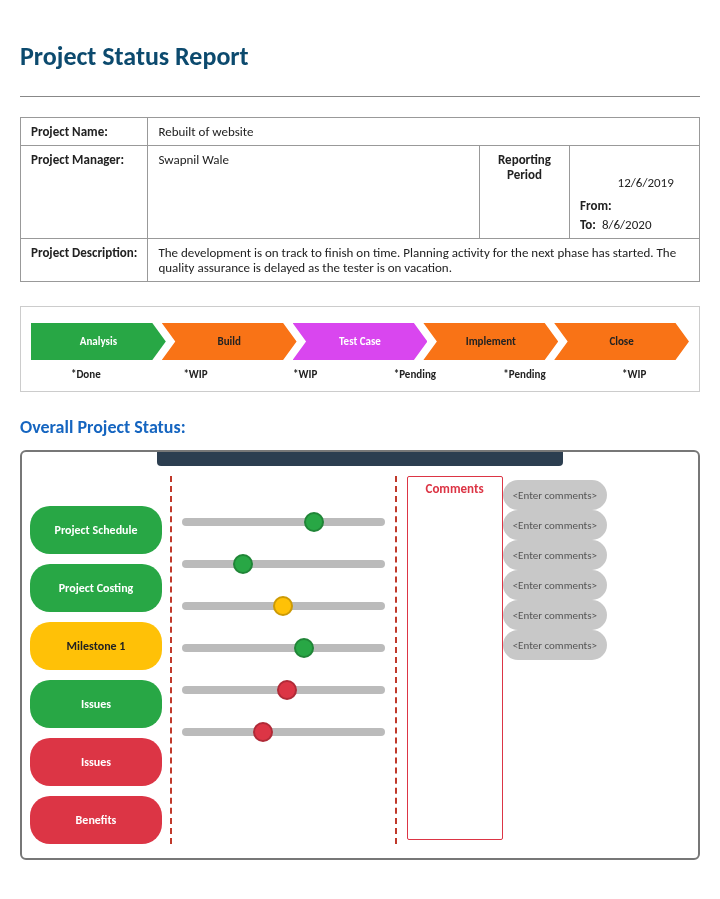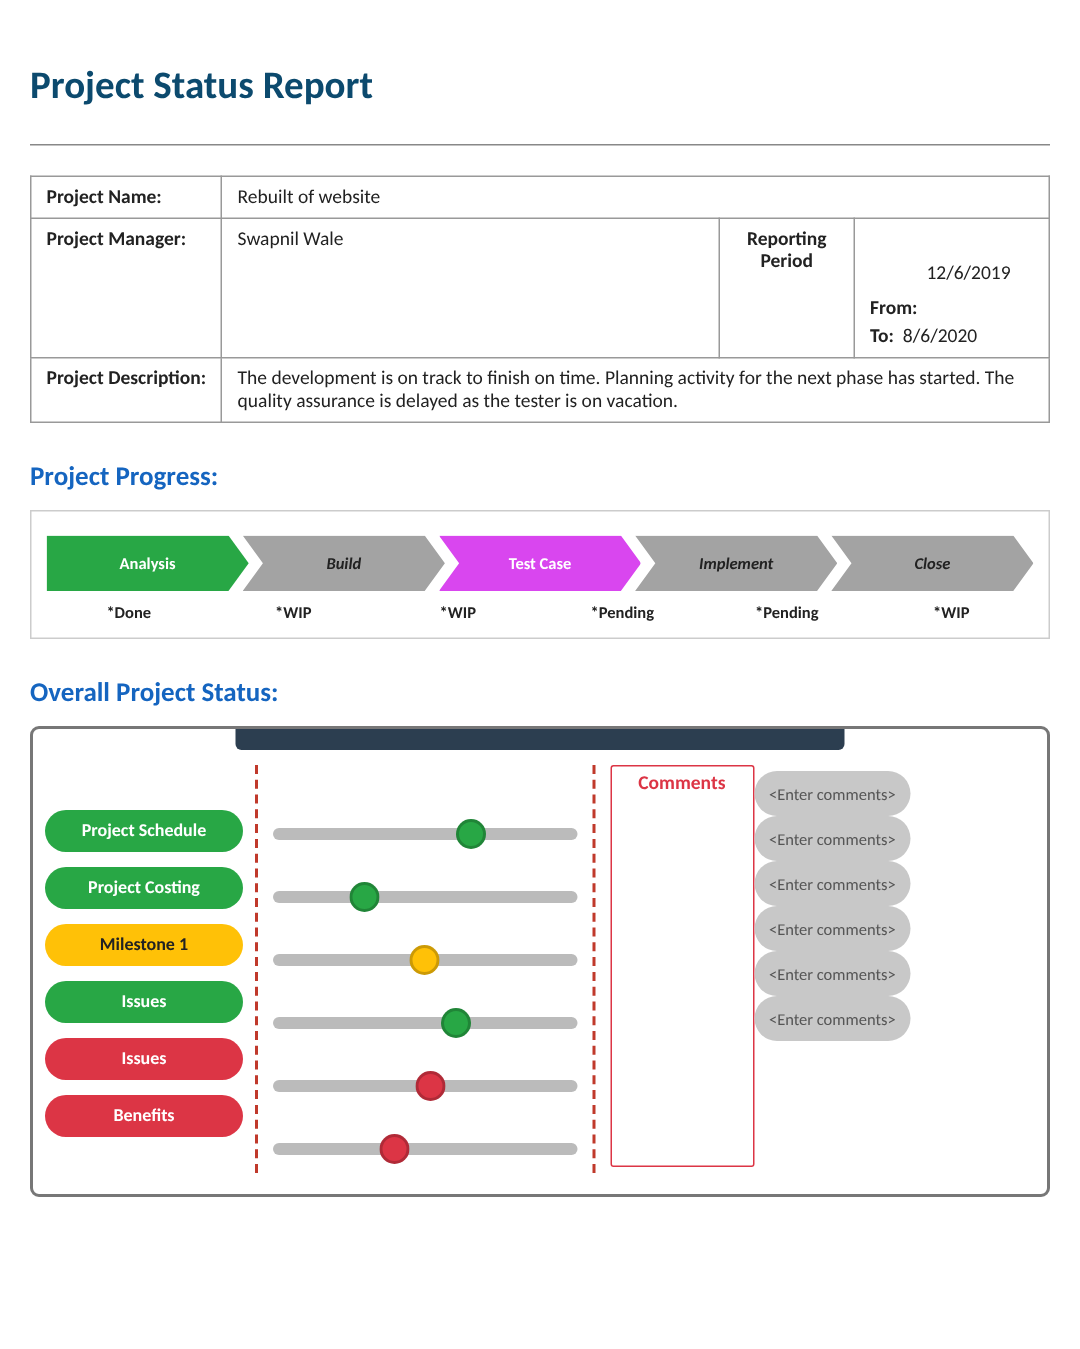--- a/index.html
+++ b/index.html
@@ -80,21 +80,21 @@
       text-align: center;
       flex: 1;
       clip-path: polygon(0% 0%, 90% 0%, 100% 50%, 90% 100%, 0% 100%, 10% 50%);
       margin-left: -4px;
     }
     .arrow-item:first-child {
       clip-path: polygon(0% 0%, 90% 0%, 100% 50%, 90% 100%, 0% 100%);
       margin-left: 0;
     }
     .arrow-item.green { background: #28a745; }
-    .arrow-item.yellow { background: #a3a3a3; color: #222; font-style: italic; }
+    .arrow-item.yellow { background: #f97316; color: #222; }
     .arrow-item.red { background: #d946ef; }
 
     .status-row {
       display: flex;
       margin-top: 4px;
     }
     .status-item {
       flex: 1;
       font-size: 11px;
       text-align: center;
@@ -139,21 +139,21 @@
       min-width: 140px;
       padding-right: 8px;
       padding-top: 30px;
     }
     .status-label-btn {
       border-radius: 20px;
       text-align: center;
       color: #fff;
       font-weight: 700;
       font-size: 12px;
-      padding: 7px 10px;
+      padding: 17px 10px;
       cursor: default;
     }
     .status-label-btn.green { background: #28a745; }
     .status-label-btn.yellow { background: #ffc107; color: #222; }
     .status-label-btn.red { background: #dc3545; }
 
     
     .col-sliders {
       display: flex;
       flex-direction: column;
@@ -255,21 +255,20 @@
         </div>
       </td>
     </tr>
     <tr>
       <td class="label-cell">Project Description:</td>
       <td colspan="3">The development is on track to finish on time. Planning activity for the next phase has started. The quality assurance is delayed as the tester is on vacation.</td>
     </tr>
   </tbody>
     </table>
 
-  <div class="section-title">Project Progress:</div>
   <div class="pipeline-container">
     <div class="arrows-row" id="arrows-row">
         <div class="arrow-item green">Analysis</div>
         <div class="arrow-item yellow">Build</div>
         <div class="arrow-item red">Test Case</div>
         <div class="arrow-item yellow">Implement</div>
         <div class="arrow-item yellow">Close</div>
       </div>
     <div class="status-row" id="status-row">
         <div class="status-item">*Done</div>

